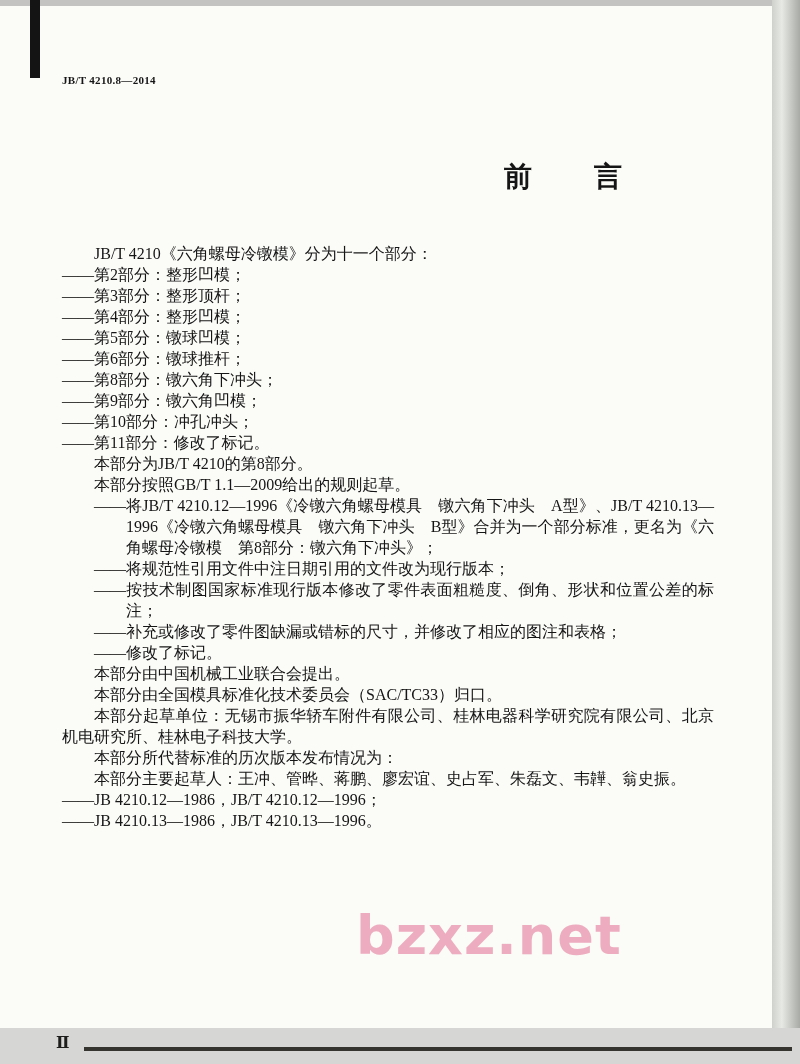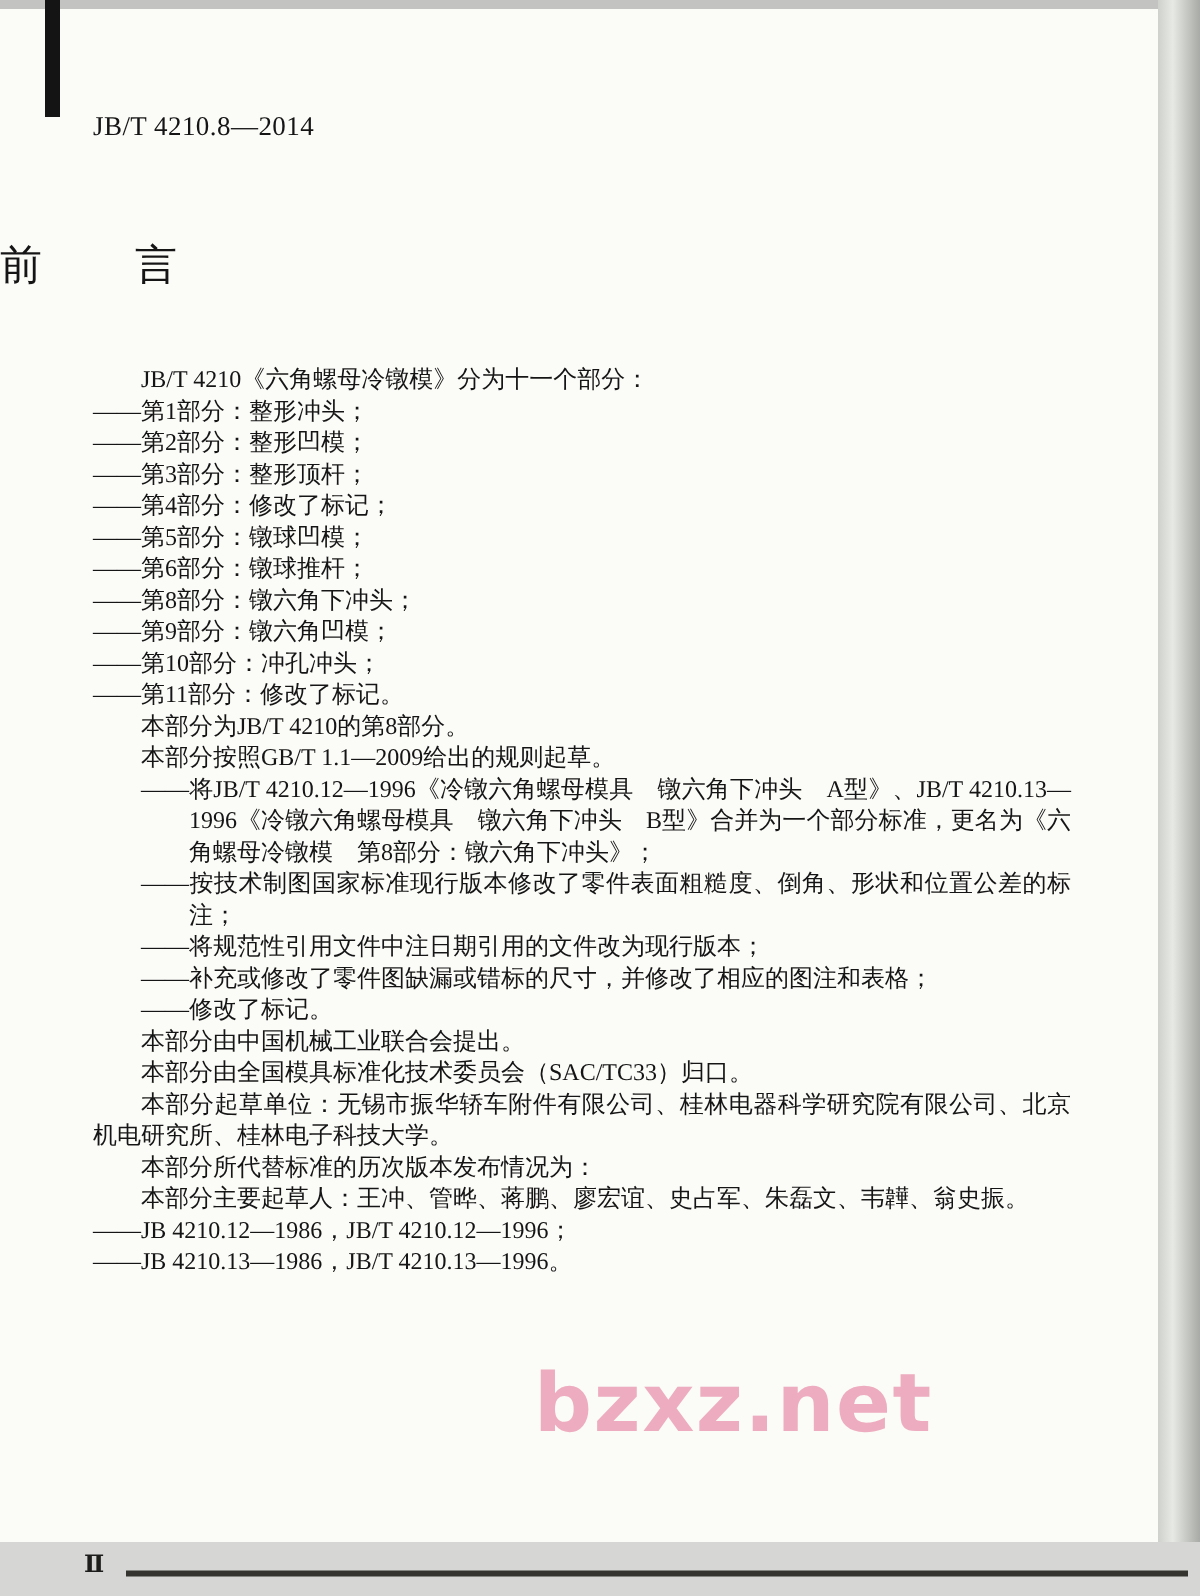--- a/index.html
+++ b/index.html
@@ -20,25 +20,25 @@
   .bottom-band { position:absolute; left:0; top:1028px; width:800px; height:36px; background:#d6d6d4; }
   .scan-bar { position:absolute; left:30px; top:0; width:10px; height:78px; background:#141414; }
   .scan-line { position:absolute; left:84px; top:1047px; width:708px; height:4px; background:#35342f; }
   .page-number {
     position:absolute; left:56px; top:1033px; z-index:3;
     font-size:16px; font-weight:bold; color:#1d1d1b;
   }
   
   .doc-number {
     position:absolute; left:62px; top:74px;
-    font-size:18px; font-weight:normal; letter-spacing:0.3px;
+    font-size:11px; font-weight:bold; letter-spacing:0.3px;
   }
   .title {
     position:absolute; left:0; top:158px; width:624px;
-    text-align:left; font-size:28px; font-weight:normal; letter-spacing:2px;
+    text-align:right; font-size:28px; font-weight:bold; letter-spacing:2px;
   }
   .body-text {
     position:absolute; left:62px; top:243px; width:652px;
     font-size:16px; line-height:21px; text-align:justify;
   }
   .body-text p { margin:0; }
   .p-indent { text-indent:2em; }
   .p-list   { margin-left:2em; }
   .p-hang   { padding-left:4em; text-indent:-2em; }
   .watermark {
@@ -56,35 +56,34 @@
 <div class="right-band"></div>
 <div class="bottom-band"></div>
 <div class="scan-bar"></div>
 <div class="scan-line"></div>
 
 <div class="doc-number">JB/T 4210.8—2014</div>
 <div class="title">前　　言</div>
 
 <div class="body-text">
   <p class="p-indent">JB/T 4210《六角螺母冷镦模》分为十一个部分：</p>
-  <p class="p-list">——第1部分：整形冲头；</p>
   <p class="p-list">——第2部分：整形凹模；</p>
   <p class="p-list">——第3部分：整形顶杆；</p>
-  <p class="p-list">——第4部分：修改了标记；</p>
+  <p class="p-list">——第4部分：整形凹模；</p>
   <p class="p-list">——第5部分：镦球凹模；</p>
   <p class="p-list">——第6部分：镦球推杆；</p>
   <p class="p-list">——第8部分：镦六角下冲头；</p>
   <p class="p-list">——第9部分：镦六角凹模；</p>
   <p class="p-list">——第10部分：冲孔冲头；</p>
   <p class="p-list">——第11部分：修改了标记。</p>
   <p class="p-indent">本部分为JB/T 4210的第8部分。</p>
   <p class="p-indent">本部分按照GB/T 1.1—2009给出的规则起草。</p>
   <p class="p-hang">——将JB/T 4210.12—1996《冷镦六角螺母模具　镦六角下冲头　A型》、JB/T 4210.13—1996《冷镦六角螺母模具　镦六角下冲头　B型》合并为一个部分标准，更名为《六角螺母冷镦模　第8部分：镦六角下冲头》；</p>
+  <p class="p-hang">——将规范性引用文件中注日期引用的文件改为现行版本；</p>
   <p class="p-hang">——按技术制图国家标准现行版本修改了零件表面粗糙度、倒角、形状和位置公差的标注；</p>
-  <p class="p-hang">——将规范性引用文件中注日期引用的文件改为现行版本；</p>
   <p class="p-hang">——补充或修改了零件图缺漏或错标的尺寸，并修改了相应的图注和表格；</p>
   <p class="p-hang">——修改了标记。</p>
   <p class="p-indent">本部分由中国机械工业联合会提出。</p>
   <p class="p-indent">本部分由全国模具标准化技术委员会（SAC/TC33）归口。</p>
   <p class="p-indent">本部分起草单位：无锡市振华轿车附件有限公司、桂林电器科学研究院有限公司、北京机电研究所、桂林电子科技大学。</p>
   <p class="p-indent">本部分所代替标准的历次版本发布情况为：</p>
   <p class="p-indent">本部分主要起草人：王冲、管晔、蒋鹏、廖宏谊、史占军、朱磊文、韦韡、翁史振。</p>
   <p class="p-list">——JB 4210.12—1986，JB/T 4210.12—1996；</p>
   <p class="p-list">——JB 4210.13—1986，JB/T 4210.13—1996。</p>
 </div>

